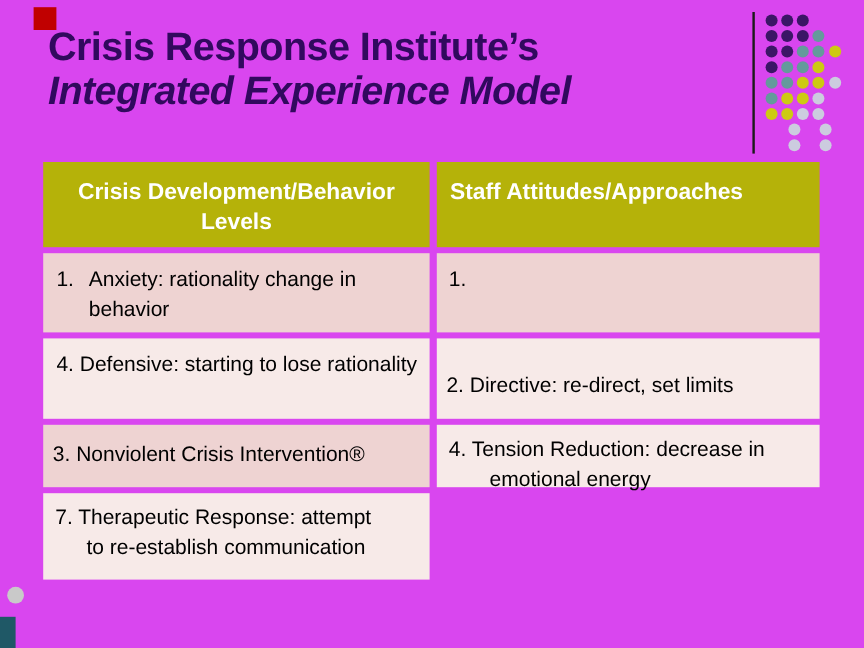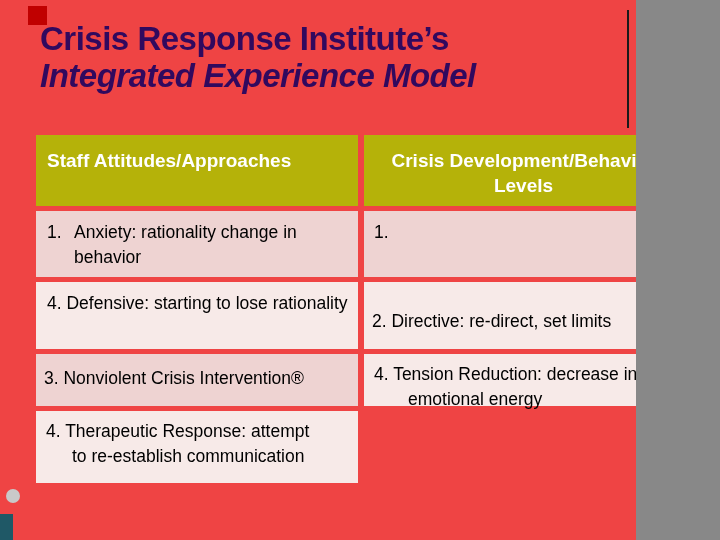--- a/index.html
+++ b/index.html
@@ -1,17 +1,17 @@
 <!DOCTYPE html>
 <html><head>
 <meta charset="utf-8">
 <style>
   html,body { margin:0; padding:0; background:#888; }
   #slide {
-    position:relative; width:636px; height:540px; background:#ef4444;
+    position:relative; width:720px; height:540px; background:#d946ef;
     font-family:"Liberation Sans", sans-serif; overflow:hidden;
   }
 
   
   #title {
     position:absolute; left:40px; top:20px; width:580px;
     color:#31095e; font-weight:bold; font-size:33px; line-height:37px;
     letter-spacing:-0.5px;
   }
   #title .line2 { font-style:italic; }
@@ -99,36 +99,36 @@
       <div class="dot" style="left: 651px; top: 90px; background: rgb(205, 202, 18);"></div>
       <div class="dot" style="left: 664px; top: 90px; background: rgb(204, 204, 223);"></div>
       <div class="dot" style="left: 677px; top: 90px; background: rgb(204, 204, 223);"></div>
       <div class="dot" style="left: 657px; top: 103px; background: rgb(204, 204, 223);"></div>
       <div class="dot" style="left: 683px; top: 103px; background: rgb(204, 204, 223);"></div>
       <div class="dot" style="left: 657px; top: 116px; background: rgb(204, 204, 223);"></div>
       <div class="dot" style="left: 683px; top: 116px; background: rgb(204, 204, 223);"></div>
     </div>
 
   <div id="tbl">
+    <div class="cell hcell c1">Crisis Development/Behavior Levels</div>
     <div class="cell hcell c2">Staff Attitudes/Approaches</div>
-    <div class="cell hcell c1">Crisis Development/Behavior Levels</div>
 
     <div class="cell row-odd numbered c1">
       <span class="num">1.</span>
       <span class="txt">Anxiety: rationality change in behavior</span>
     </div>
     <div class="cell row-odd numbered c2">
       <span class="num">1.</span>
     </div>
 
     <div class="cell row-even r2c1">4. Defensive: starting to lose rationality</div>
     <div class="cell row-even r2c2">2. Directive: re-direct, set limits</div>
 
     <div class="cell row-odd r3c2">3. Nonviolent Crisis Intervention®</div>
 
     <div class="cell row-even r4c1">4. Tension Reduction: decrease in emotional energy</div>
-    <div class="cell row-even r4c2">4. Therapeutic Response: attempt to re-establish communication</div>
+    <div class="cell row-even r4c2">7. Therapeutic Response: attempt to re-establish communication</div>
   </div>
 
   <div class="bullet-circle"></div>
   <div class="corner-rect"></div>
 
 </div>
 
 </body></html>

